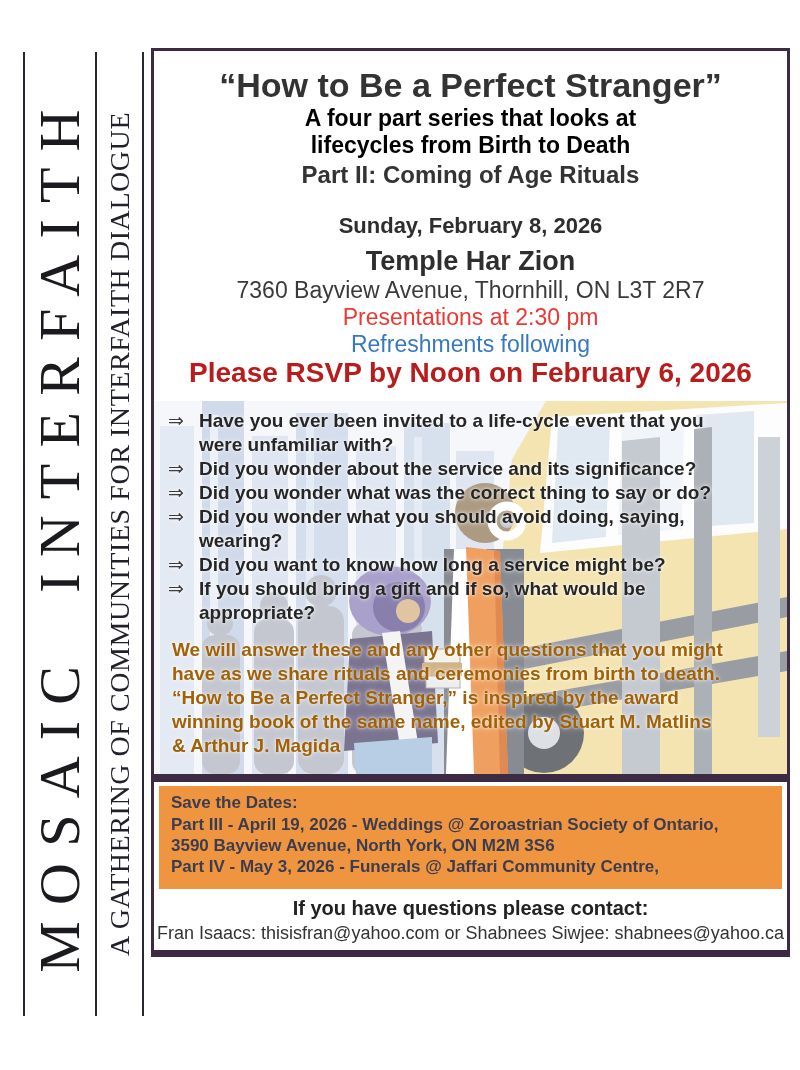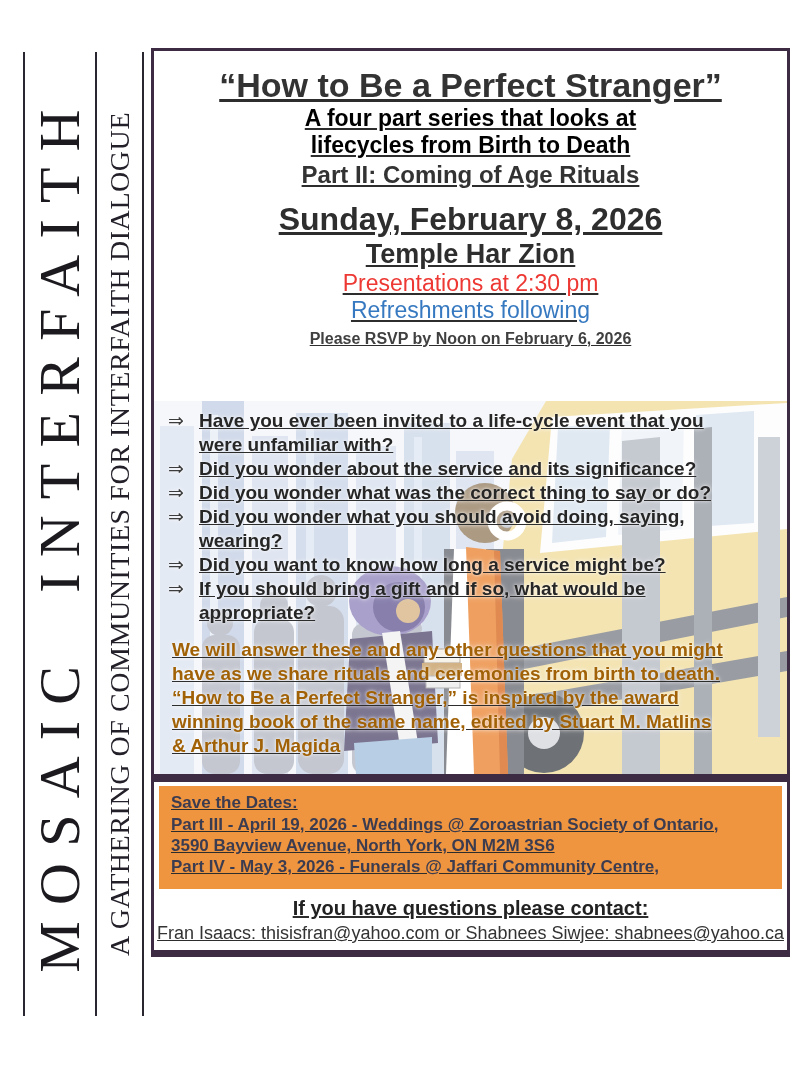--- a/index.html
+++ b/index.html
@@ -17,31 +17,31 @@
            font-family:"Liberation Serif",serif;font-size:58px;font-weight:400;
            letter-spacing:0.28em;word-spacing:0.45em;color:#1c1a1e;white-space:nowrap;}
   .v-sub{position:absolute;top:1016px;left:96px;width:964px;height:47px;
          transform-origin:0 0;transform:rotate(-90deg);
          display:flex;align-items:center;justify-content:center;
          font-family:"Liberation Serif",serif;font-size:28px;font-weight:400;
          letter-spacing:0.02em;color:#24202a;white-space:nowrap;}
 
   
   .flyer{position:absolute;left:151px;top:48px;width:639px;height:909px;box-sizing:border-box;
-         background:#fff;border:3px solid #3d2b44;border-bottom-width:7px;text-decoration:underline;}
+         background:#fff;border:3px solid #3d2b44;border-bottom-width:7px;}
   .header{height:350px;text-align:center;overflow:hidden;}
   .h-title{margin-top:14px;font-size:34px;line-height:40px;font-weight:bold;color:#333;}
   .h-sub{font-size:23px;line-height:27px;font-weight:bold;color:#000000;}
   .h-part{font-size:24px;line-height:32px;font-weight:bold;color:#333;}
-  .h-date{margin-top:9px;font-size:32px;line-height:38px;font-weight:bold;color:#2e2e2e;}
+  .h-date{margin-top:16px;font-size:22px;line-height:38px;font-weight:bold;color:#2e2e2e;}
   .h-venue{font-size:27px;line-height:32px;font-weight:bold;color:#2e2e2e;}
   .h-addr{font-size:23px;line-height:27px;color:#3a3a3a;}
   .h-pres{font-size:23px;line-height:27px;color:#ed3833;}
   .h-refr{font-size:23px;line-height:27px;color:#3679c0;}
-  .h-rsvp{font-size:16px;line-height:30px;font-weight:bold;color:#404040;}
+  .h-rsvp{font-size:28px;line-height:30px;font-weight:bold;color:#b91c1c;}
 
   
   .art{position:relative;height:373px;overflow:hidden;}
   .art svg{position:absolute;inset:0;width:100%;height:100%;}
   .art-content{position:relative;z-index:2;padding:8px 10px 0 12px;}
   .q-list{list-style:none;margin:0;padding:0;}
   .q-list li{position:relative;padding-left:33px;font-size:19px;font-weight:bold;
              line-height:24px;color:#262626;
              text-shadow:0 0 3px rgba(255,255,255,.85),0 0 6px rgba(255,255,255,.6);}
   .q-list .arrow{position:absolute;left:2px;top:0;font-weight:normal;font-size:19px;color:#3c3c3c;}
@@ -81,20 +81,21 @@
 
   <div class="flyer">
 
     <div class="header">
       <div class="h-title">“How to Be a Perfect Stranger”</div>
       <div class="h-sub">A four part series that looks at</div>
       <div class="h-sub">lifecycles from Birth to Death</div>
       <div class="h-part">Part II: Coming of Age Rituals</div>
       <div class="h-date">Sunday, February 8, 2026</div>
       <div class="h-venue">Temple Har Zion</div>
+      <div class="h-addr">7360 Bayview Avenue, Thornhill, ON L3T 2R7</div>
       <div class="h-pres">Presentations at 2:30 pm</div>
       <div class="h-refr">Refreshments following</div>
       <div class="h-rsvp">Please RSVP by Noon on February 6, 2026</div>
     </div>
 
     <div class="art">
       <svg viewBox="0 0 633 373" preserveAspectRatio="none" aria-hidden="true">
         <rect width="633" height="373" fill="#f4f6fa"></rect>
 
         <rect x="6" y="25" width="34" height="348" fill="#dfe6f2"></rect>

